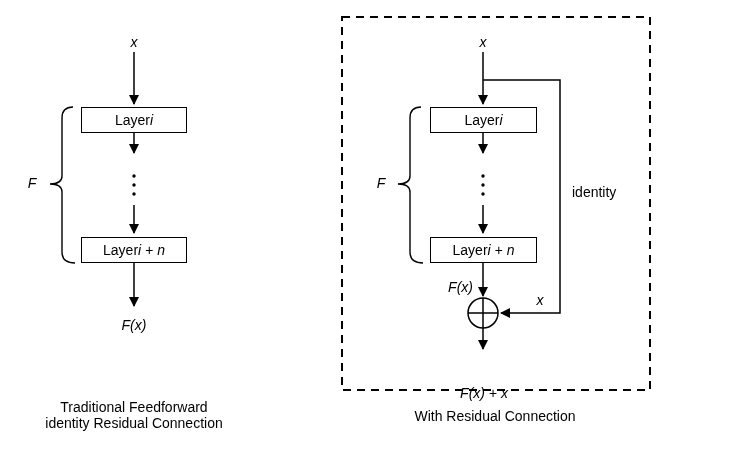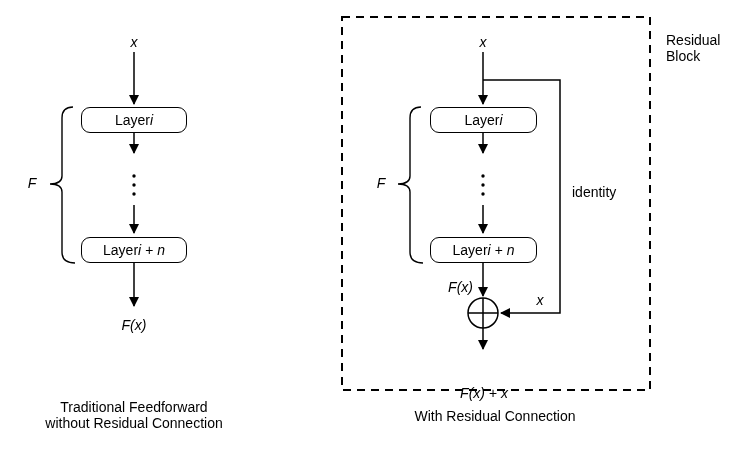--- a/index.html
+++ b/index.html
@@ -19,21 +19,21 @@
     color:#000;
     white-space:nowrap;
   }
   .math{font-style:italic;}
   .center{text-align:center;}
   .right{text-align:right;}
   .layer-box{
     position:absolute;
     width:106px;height:26px;
     border:1.5px solid #000;
-    border-radius:9px;
+    border-radius:0;
     background:#fff;
     display:flex;align-items:center;justify-content:center;
     font-size:14px;
     box-sizing:border-box;
   }
   .caption{
     position:absolute;
     font-size:14px;
     line-height:16px;
     text-align:center;
@@ -95,27 +95,23 @@
 
   <div class="layer-box" style="left:81px;top:237px;">
     <span>Layer </span>
       <span class="math">i + n</span>
   </div>
 
   <div class="lbl math center" style="left:94px;top:317px;width:80px;">F(x)</div>
 
   <div class="caption" style="left:23px;top:399px;width:222px;">
     <div>Traditional Feedforward</div>
-    <div>without Residual Connection</div>
+    <div>identity Residual Connection</div>
   </div>
 
-  <div class="lbl" style="left:666px;top:32px;">
-    <div>Residual</div>
-    <div>Block</div>
-  </div>
 
   <div class="lbl math center" style="left:463px;top:34px;width:40px;">x</div>
 
   <div class="lbl math center" style="left:366px;top:175px;width:30px;">F</div>
 
   <div class="lbl" style="left:572px;top:184px;">identity</div>
 
   <div class="layer-box" style="left:430px;top:107px;width:107px;">
     <span>Layer </span>
       <span class="math">i</span>

